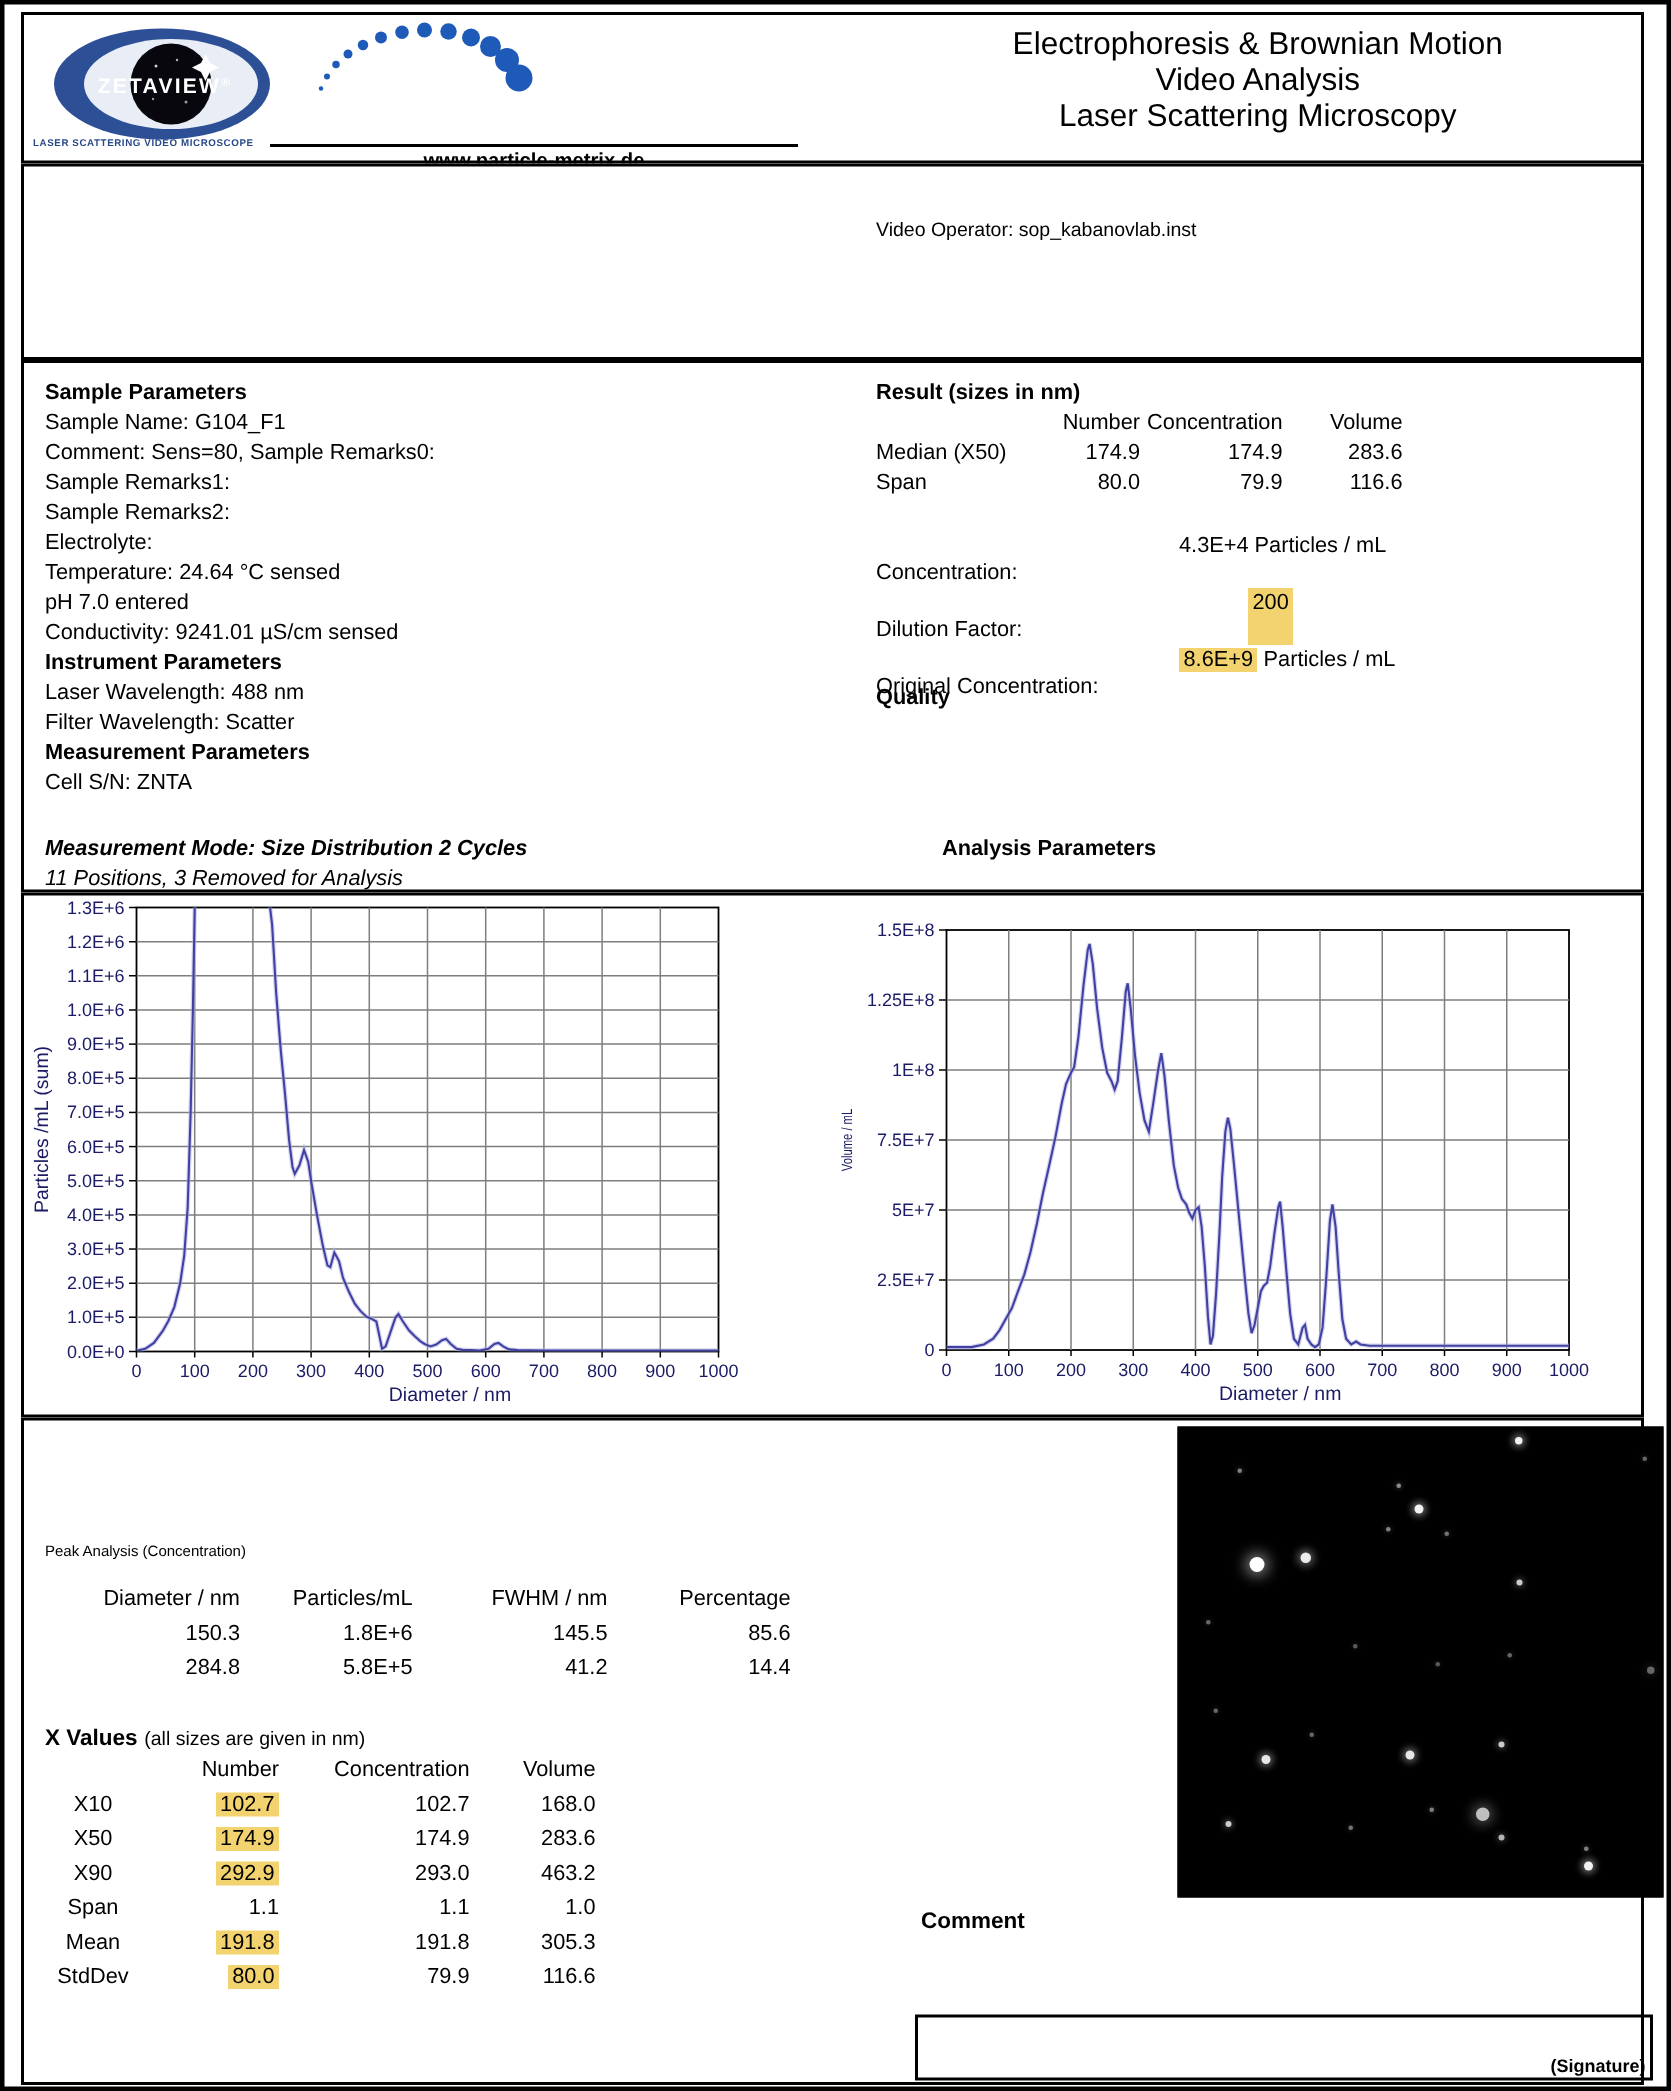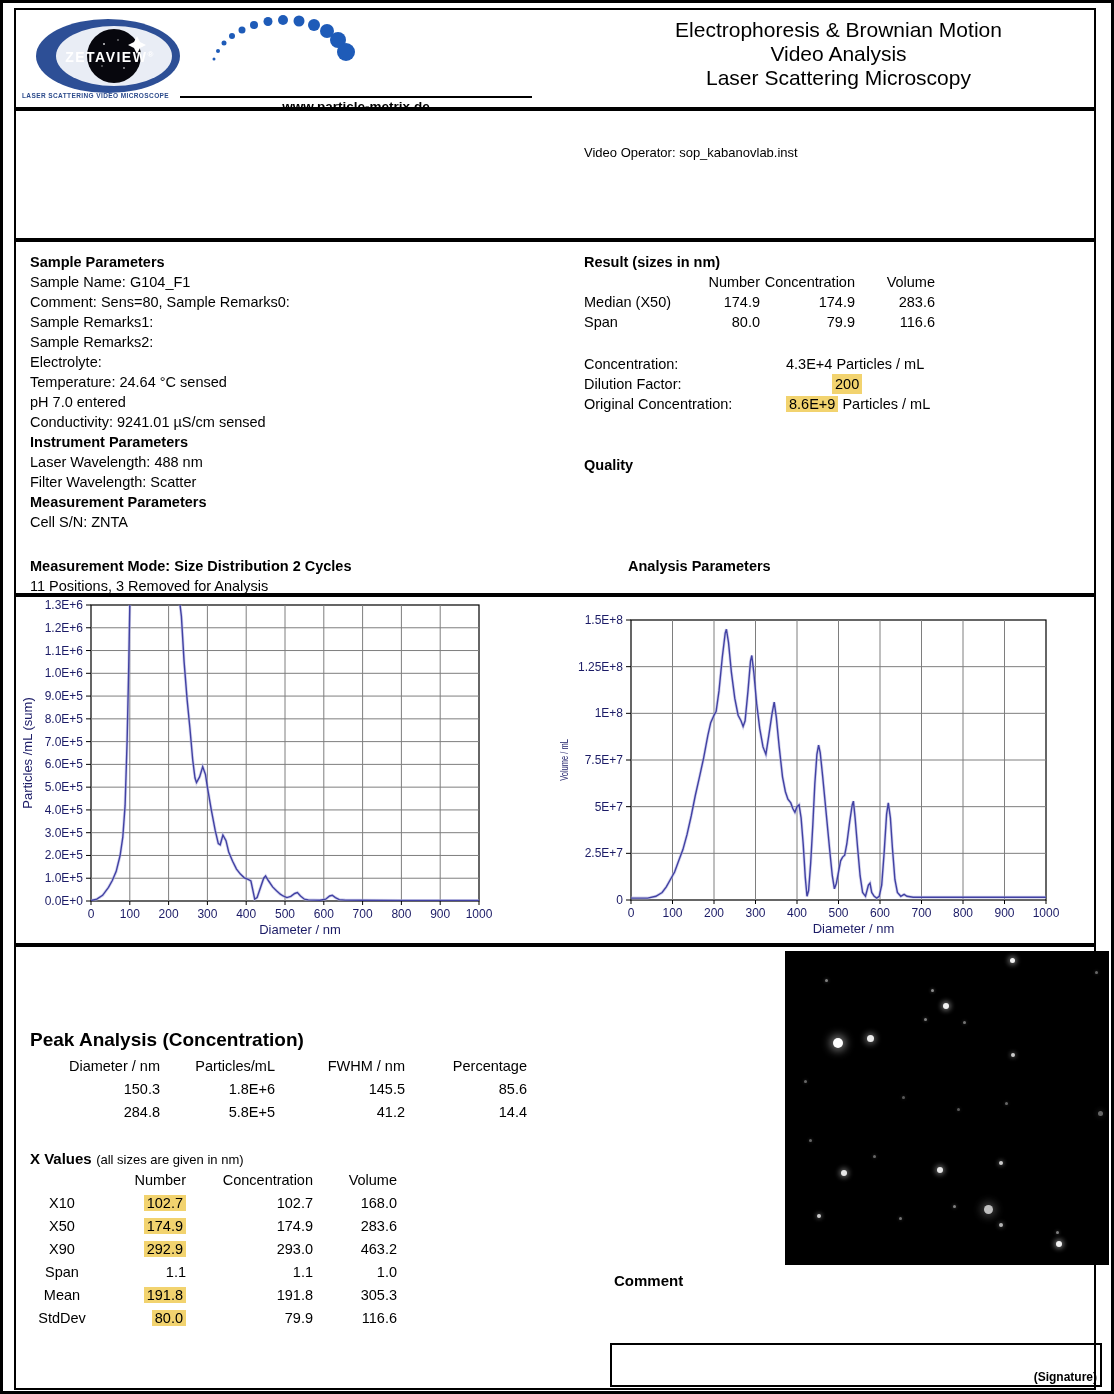--- a/index.html
+++ b/index.html
@@ -30,21 +30,21 @@
   
   .pline,.ptitle{font-size:14.5px;line-height:20px;white-space:pre;}
   .ptitle{font-weight:bold;}
   #left-col{position:absolute;left:14px;top:10px;}
   .abs{position:absolute;}
   .rgrid{display:grid;font-size:14.5px;line-height:20px;}
   .rgrid .c{text-align:right;}
   .rgrid .l{text-align:left;}
   .hl{background:#f2d36f;padding:0 3px;}
   .kv{font-size:14.5px;line-height:20px;display:flex;}
-  .kv .k{width:202px;}
+  .kv .k{width:202px;margin-top:18px;}
   .ind{margin-left:46px;}
 
   
   #left-chart{position:absolute;left:11px;top:592px;}
   #right-chart{position:absolute;left:553px;top:592px;}
   svg text{font-family:"Liberation Sans","DejaVu Sans",sans-serif;}
 
   
   .pa-grid{position:absolute;left:14px;display:grid;grid-template-columns:130px 115px 130px 122px;font-size:14.5px;line-height:23px;}
   .pa-grid .c{text-align:right;}
@@ -125,21 +125,21 @@
       <div class="ptitle">Instrument Parameters</div>
       <div id="instrument-lines">
           <div class="pline">Laser Wavelength: 488 nm</div>
           <div class="pline">Filter Wavelength: Scatter</div>
         </div>
       <div class="ptitle">Measurement Parameters</div>
       <div id="measurement-lines">
           <div class="pline">Cell S/N: ZNTA</div>
         </div>
     </div>
-    <div class="abs" style="left:14px;top:314px;">
+    <div class="abs" style="left:14px;top:314px;font-style:italic;">
       <div class="ptitle">Measurement Mode: Size Distribution 2 Cycles</div>
       <div class="pline">11 Positions, 3 Removed for Analysis</div>
     </div>
 
     <div class="abs" style="left:568px;top:10px;">
       <div class="ptitle">Result (sizes in nm)</div>
       <div class="rgrid" id="result-grid" style="grid-template-columns:118px 58px 95px 80px;">
           <div class="l"></div>
           <div class="c">Number</div>
           <div class="c">Concentration</div>
@@ -321,21 +321,21 @@
       <text x="407" y="320" text-anchor="middle" font-size="12" fill="#1b1b66">800</text>
       <line x1="448.5" y1="303" x2="448.5" y2="307" stroke="#000" stroke-width="1"></line>
       <text x="448.5" y="320" text-anchor="middle" font-size="12" fill="#1b1b66">900</text>
       <line x1="490" y1="303" x2="490" y2="307" stroke="#000" stroke-width="1"></line>
       <text x="490" y="320" text-anchor="middle" font-size="12" fill="#1b1b66">1000</text>
       <text x="297.5" y="336" text-anchor="middle" font-size="13" fill="#1b1b66">Diameter / nm</text>
       <text transform="translate(12,163) rotate(-90) scale(0.75,1)" text-anchor="middle" font-size="10" fill="#1b1b66">Volume / mL</text>
     </svg>
 
   <div class="box" id="bottom-box">
-    <div class="abs" style="left:14px;top:82px;font-size:19px;font-weight:bold;">Peak Analysis (Concentration)</div>
+    <div class="abs" style="left:14px;top:82px;font-size:10px;font-weight:normal;">Peak Analysis (Concentration)</div>
     <div class="pa-grid" id="peak-grid" style="top:108px;">
         <div class="c">Diameter / nm</div>
         <div class="c">Particles/mL</div>
         <div class="c">FWHM / nm</div>
         <div class="c">Percentage</div>
         <div class="c">150.3</div>
         <div class="c">1.8E+6</div>
         <div class="c">145.5</div>
         <div class="c">85.6</div>
         <div class="c">284.8</div>

